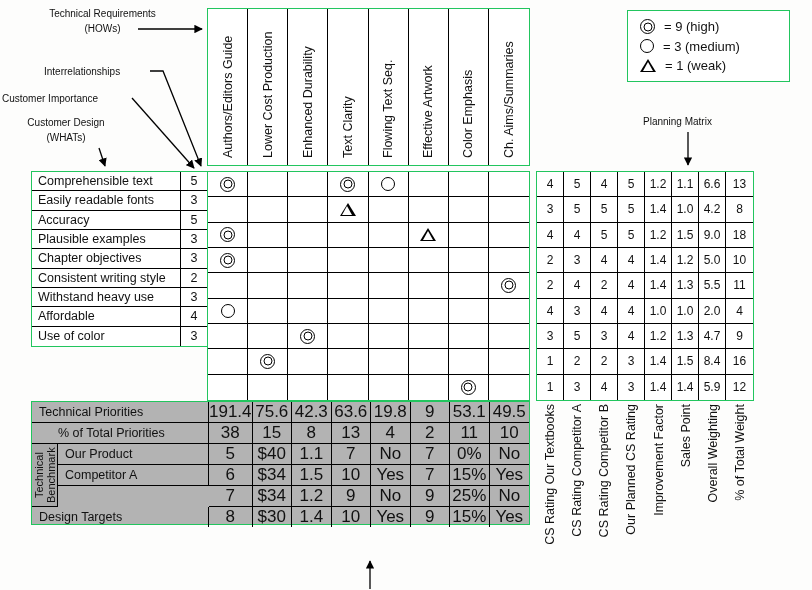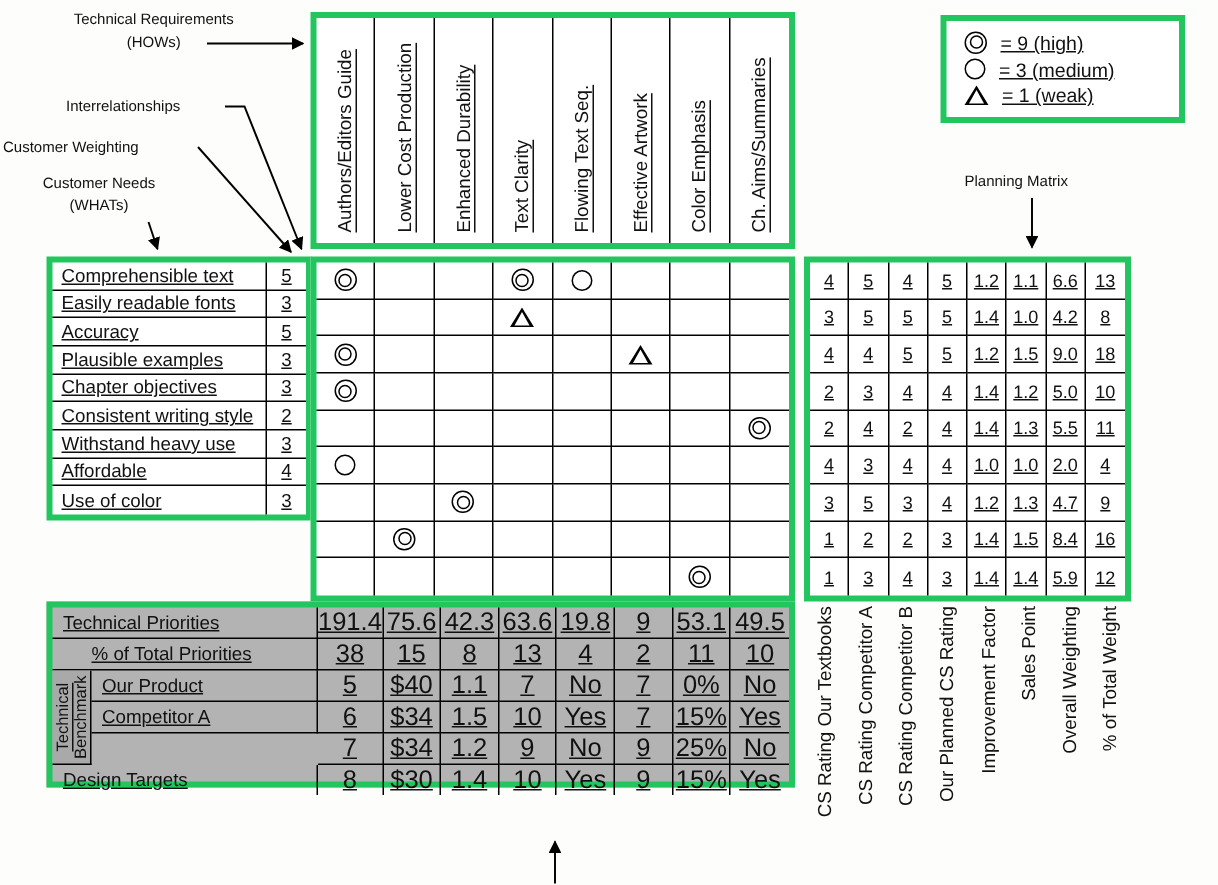--- a/index.html
+++ b/index.html
@@ -2,21 +2,21 @@
 <html><head>
 <meta charset="utf-8">
 <style>
   * { box-sizing: border-box; margin: 0; padding: 0; }
   body { margin: 0; background: #ffffff; }
   #canvas {
     position: relative; width: 812px; height: 590px;
     background: #fdfdfc; color: #111;
     font-family: "Liberation Sans", sans-serif; overflow: hidden;
   }
-  .box { position: absolute; border: 4px solid #22c55e; text-decoration: underline; }
+  .box { position: absolute; border: 1px solid #22c55e; }
 
   
   #hows-header { left: 207px; top: 8px; width: 323px; height: 158px;
     display: grid; grid-template-columns: repeat(8, 1fr); background: #fff; }
   .hows-col { border-right: 1px solid #000; display: flex; justify-content: center; overflow: hidden; }
   .vtext { writing-mode: vertical-rl; transform: rotate(180deg); font-size: 12.5px;
     white-space: nowrap; height: 100%; padding-top: 7px; }
 
   
   #needs-table { left: 31px; top: 171px; width: 177px; height: 176px;
@@ -81,23 +81,23 @@
 </head>
 <body>
 
 <div id="canvas">
 
   <div class="ann center" style="left:15px; top:6px; width:175px;">
     <div>Technical Requirements</div>
     <div>(HOWs)</div>
   </div>
   <div class="ann" style="left:44px; top:64px;">Interrelationships</div>
-  <div class="ann" style="left:2px; top:91px;">Customer Weighting</div>
+  <div class="ann" style="left:2px; top:91px;">Customer Importance</div>
   <div class="ann center" style="left:10px; top:115px; width:112px;">
-    <div>Customer Needs</div>
+    <div>Customer Design</div>
     <div>(WHATs)</div>
   </div>
   <div class="ann" style="left:643px; top:114px;">Planning Matrix</div>
 
   <div id="legend-box" class="box">
       <div class="legend-row">
         <div class="sym sym-high"></div>
         <div class="legend-text">= 9 (high)</div>
       </div>
       <div class="legend-row">

